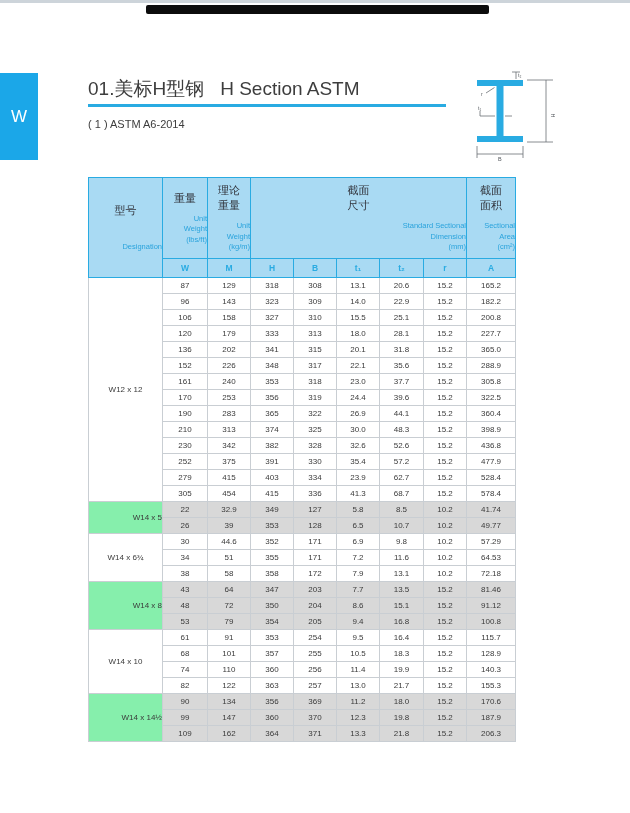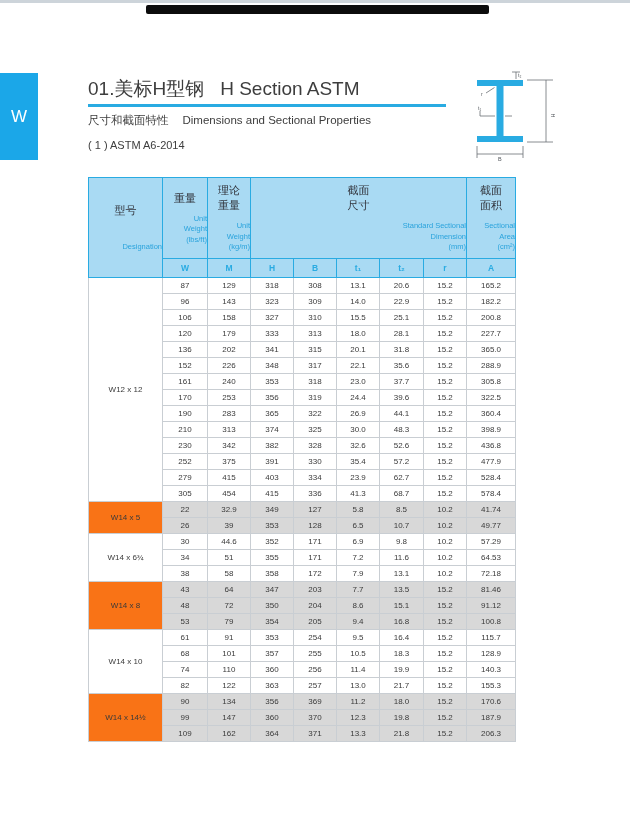--- a/index.html
+++ b/index.html
@@ -35,40 +35,37 @@
   tr.header-sub th{height:18px;color:#29abe2;font-size:8.5px;font-weight:bold;text-align:center;}
   th .cn{font-size:11px;color:#30323a;white-space:pre-line;line-height:1.3;text-align:center;}
   th .en{font-size:7.5px;color:#2aa3dc;white-space:pre-line;line-height:1.4;text-align:right;margin-top:9px;}
   th.th-designation .en{margin-top:25px;}
   table.spec td{
     border:1px solid #c9ced3;height:15px;padding:0;
     font-size:8px;color:#3a3a3a;text-align:center;vertical-align:middle;background:#ffffff;
   }
   tr.shaded td{background:#d8d8d8;}
   td.designation-cell{font-size:8.5px;background:#ffffff;}
-  td.designation-cell.shaded{background:#f97316;}
+  td.designation-cell.shaded{background:#86efac;text-align:right;}
 </style>
 </head>
 <body>
 
 <div class="top-divider"></div>
 <div class="top-black-bar"></div>
 
 <div class="w-tab">
   <span>W</span>
 </div>
 
 <div class="header-block">
   <div class="title-line">
     <span>01.美标H型钢</span><span class="title-en">H Section ASTM</span>
   </div>
   <div class="title-underline"></div>
-  <div class="subtitle-line">
-    <span>尺寸和截面特性</span><span class="subtitle-en">Dimensions and Sectional Properties</span>
-  </div>
   <div class="note-line">( 1 ) ASTM A6-2014</div>
 </div>
 
 <svg class="beam-diagram" width="100" height="93" viewBox="0 0 100 93">
 
   <rect x="12" y="10" width="46" height="6" fill="#29abe2"></rect>
   <rect x="31.5" y="16" width="7" height="50" fill="#29abe2"></rect>
   <rect x="12" y="66" width="46" height="6" fill="#29abe2"></rect>
 
   <line x1="62" y1="10" x2="88" y2="10" stroke="#6a6f74" stroke-width="0.8"></line>

